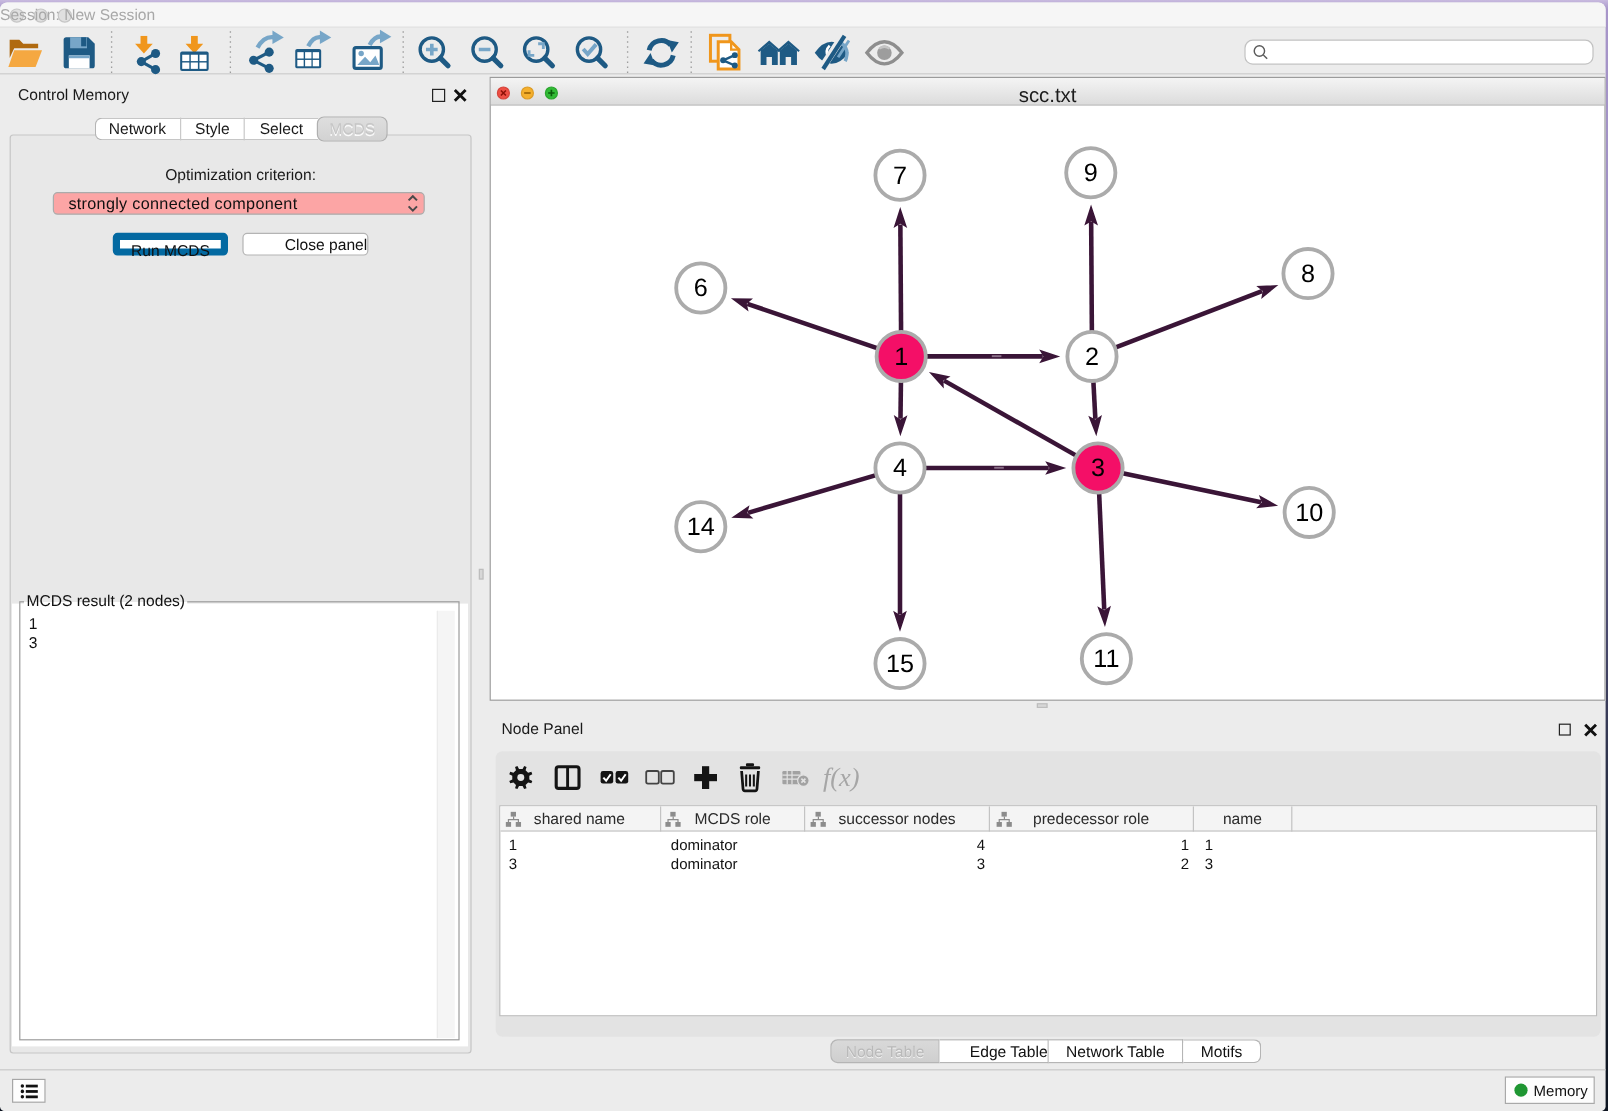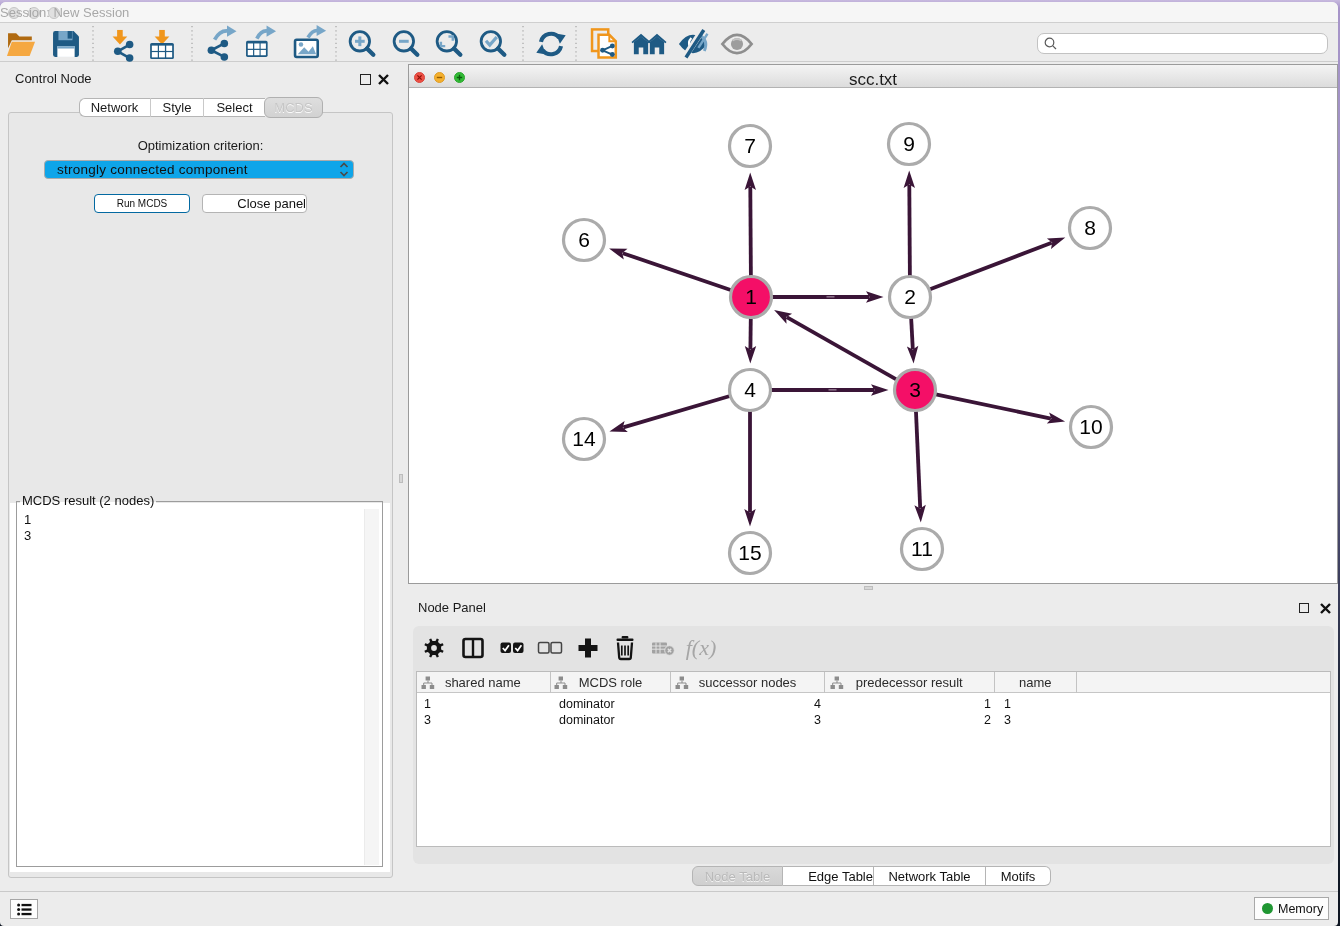--- a/index.html
+++ b/index.html
@@ -135,39 +135,39 @@
     <line x1="336" y1="2" x2="336" y2="37" stroke="#9d9d9d" stroke-width="1.1" stroke-dasharray="1.2,3"></line>
     <line x1="523" y1="2" x2="523" y2="37" stroke="#9d9d9d" stroke-width="1.1" stroke-dasharray="1.2,3"></line>
     <line x1="576" y1="2" x2="576" y2="37" stroke="#9d9d9d" stroke-width="1.1" stroke-dasharray="1.2,3"></line>
   </svg>
 <div class="abs" style="left:1037px;top:33px;width:291px;height:21px;background:#fff;border:1px solid #c2c2c2;border-radius:7px"></div>
 <svg class="abs" style="left:1043px;top:36px" width="16" height="16" viewBox="0 0 16 16">
     <circle cx="6.5" cy="6.5" r="4.3" fill="none" stroke="#5a5a5a" stroke-width="1.2"></circle>
     <line x1="9.8" y1="9.8" x2="13" y2="13" stroke="#5a5a5a" stroke-width="1.2"></line>
   </svg>
 
-<div class="abs" style="left:15px;top:71px;font-size:13px;color:#1a1a1a">Control Node</div>
+<div class="abs" style="left:15px;top:71px;font-size:13px;color:#1a1a1a">Control Memory</div>
 <div class="abs" style="left:360px;top:74px;width:11px;height:11px;border:1.6px solid #222"></div>
 <svg class="abs" style="left:377px;top:73px" width="13" height="13">
     <path d="M 2 2 L 11 11 M 11 2 L 2 11" stroke="#111" stroke-width="2.4"></path>
   </svg>
 
 <div class="abs" style="left:8px;top:112px;width:385px;height:766px;background:#e8e8e8;border:1px solid #c5c5c5;border-radius:3px"></div>
 <div class="abs" style="left:79px;top:98px;width:186px;height:19px;background:#fff;border:1px solid #b5b5b5;border-radius:6px 0 0 6px;border-right:none"></div>
 <div class="abs" style="left:79px;top:98px;width:72px;height:19px;font-size:13px;text-align:center;line-height:19px;color:#1a1a1a;border-right:1px solid #c9c9c9">Network</div>
 <div class="abs" style="left:151px;top:98px;width:53px;height:19px;font-size:13px;text-align:center;line-height:19px;color:#1a1a1a;border-right:1px solid #c9c9c9">Style</div>
 <div class="abs" style="left:204px;top:98px;width:61px;height:19px;font-size:13px;text-align:center;line-height:19px;color:#1a1a1a">Select</div>
 <div class="abs" style="left:264px;top:97px;width:59px;height:21px;background:linear-gradient(#dedede,#d2d2d2);border:1px solid #b0b0b0;border-radius:6px;font-size:13px;text-align:center;line-height:20px;color:#c6c6c6;text-shadow:0 1px 0 #fafafa">MCDS</div>
 
 <div class="abs" style="left:8px;top:138px;width:385px;text-align:center;font-size:13px;color:#1a1a1a">Optimization criterion:</div>
-<div class="abs" style="left:44px;top:160px;width:310px;height:19px;background:#0ea5e9;border:1px solid #ababab;border-radius:4px;font-size:13.5px;letter-spacing:0.25px;line-height:17px;padding-left:12px;color:#111">strongly connected component</div>
+<div class="abs" style="left:44px;top:160px;width:310px;height:19px;background:#fca5a5;border:1px solid #ababab;border-radius:4px;font-size:13.5px;letter-spacing:0.25px;line-height:17px;padding-left:12px;color:#111">strongly connected component</div>
 <svg class="abs" style="left:338px;top:162px" width="12" height="15" viewBox="0 0 12 15">
     <path d="M 2.5 5 L 6 1.5 L 9.5 5 M 2.5 10 L 6 13.5 L 9.5 10" fill="none" stroke="#4a4a4a" stroke-width="1.7"></path>
   </svg>
-<div class="abs" style="left:94px;top:194px;width:96px;height:19px;background:#fff;border:1px solid #0369a1;border-radius:4px;font-size:10px;text-align:center;line-height:17px;color:#111">Run MCDS</div>
+<div class="abs" style="left:94px;top:194px;width:96px;height:19px;background:#fff;border:6px solid #0369a1;border-radius:4px;font-size:13px;text-align:center;line-height:17px;color:#111">Run MCDS</div>
 <div class="abs" style="left:202px;top:194px;width:105px;height:19px;background:#fff;border:1px solid #b4b4b4;border-radius:4px;font-size:13px;text-align:right;line-height:17px;color:#111">Close panel</div>
 
 <div class="abs" style="left:10px;top:503px;width:380px;height:369px;background:#fff"></div>
 <div class="abs" style="left:16px;top:501px;width:367px;height:366px;border:1px solid #9c9c9c"></div>
 <div class="abs" style="left:20px;top:494px;height:14px;padding:0 2px;background:linear-gradient(#e8e8e8 0,#e8e8e8 7.5px,#ffffff 7.5px);font-size:13px;line-height:14px;color:#111">MCDS result (2 nodes)</div>
 <div class="abs" style="left:364px;top:509px;width:15px;height:356px;background:#f5f5f5;border-left:1px solid #ebebeb"></div>
 <div class="abs" style="left:24px;top:512px;font-size:13px;line-height:16px;color:#111">1<br>3</div>
 
 <div class="abs" style="left:408px;top:64px;width:930px;height:520px;border:1px solid #9b9b9b;background:#fff"></div>
 <div class="abs" style="left:409px;top:65px;width:928px;height:23px;background:linear-gradient(#f4f4f4,#dcdcdc);border-bottom:1px solid #b3b3b3"></div>
@@ -287,21 +287,21 @@
       <circle cx="6.5" cy="2.5" r="4.8" fill="#a2a2a2" stroke="#e3e3e3" stroke-width="1"></circle>
       <path d="M 4.8 0.8 L 8.2 4.2 M 8.2 0.8 L 4.8 4.2" stroke="#e3e3e3" stroke-width="1.4"></path>
     </g>
     <text x="288" y="26" font-size="22" font-style="italic" font-family="Liberation Serif, serif" fill="#a6a6a6" text-anchor="middle">f(x)</text>
   </svg>
 <div class="abs" style="left:416px;top:671px;width:915px;height:176px;background:#fff;border:1px solid #bbb"></div>
 <div class="abs" style="left:417px;top:672px;width:913px;height:21px;background:#f4f4f4;border-bottom:1px solid #c6c6c6"></div>
 <div class="abs" style="left:416px;top:672px;width:134.70000000000005px;height:21px;border-right:1px solid #c3c3c3;font-size:13px;color:#2b2b2b;text-align:center;line-height:21px">shared name</div>
 <div class="abs" style="left:550.7px;top:672px;width:120.69999999999993px;height:21px;border-right:1px solid #c3c3c3;font-size:13px;color:#2b2b2b;text-align:center;line-height:21px">MCDS role</div>
 <div class="abs" style="left:671.4px;top:672px;width:153.39999999999998px;height:21px;border-right:1px solid #c3c3c3;font-size:13px;color:#2b2b2b;text-align:center;line-height:21px">successor nodes</div>
-<div class="abs" style="left:824.8px;top:672px;width:169.9000000000001px;height:21px;border-right:1px solid #c3c3c3;font-size:13px;color:#2b2b2b;text-align:center;line-height:21px">predecessor result</div>
+<div class="abs" style="left:824.8px;top:672px;width:169.9000000000001px;height:21px;border-right:1px solid #c3c3c3;font-size:13px;color:#2b2b2b;text-align:center;line-height:21px">predecessor role</div>
 <div class="abs" style="left:994.7px;top:672px;width:82.29999999999995px;height:21px;border-right:1px solid #c3c3c3;font-size:13px;color:#2b2b2b;text-align:center;line-height:21px">name</div>
 <svg style="position:absolute;left:421px;top:676px" width="14" height="14" viewBox="0 0 14 14">
     <rect x="4.6" y="0.5" width="4.4" height="4" fill="#8c8c8c"></rect>
     <rect x="0.5" y="9" width="4.4" height="4" fill="#8c8c8c"></rect>
     <rect x="8.8" y="9" width="4.4" height="4" fill="#8c8c8c"></rect>
     <path d="M 7 4.5 V 7 M 2.7 9 V 7 H 11 V 9" fill="none" stroke="#8c8c8c" stroke-width="1"></path>
   </svg>
 <svg style="position:absolute;left:554px;top:676px" width="14" height="14" viewBox="0 0 14 14">
     <rect x="4.6" y="0.5" width="4.4" height="4" fill="#8c8c8c"></rect>
     <rect x="0.5" y="9" width="4.4" height="4" fill="#8c8c8c"></rect>

